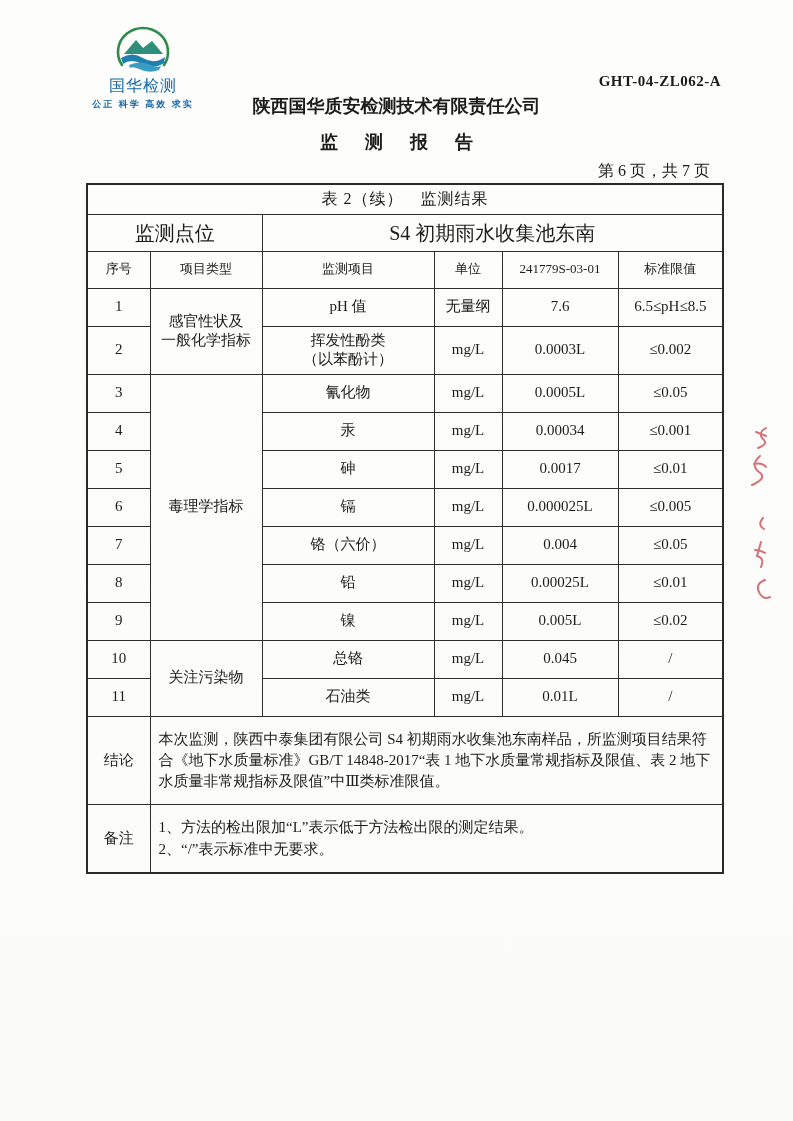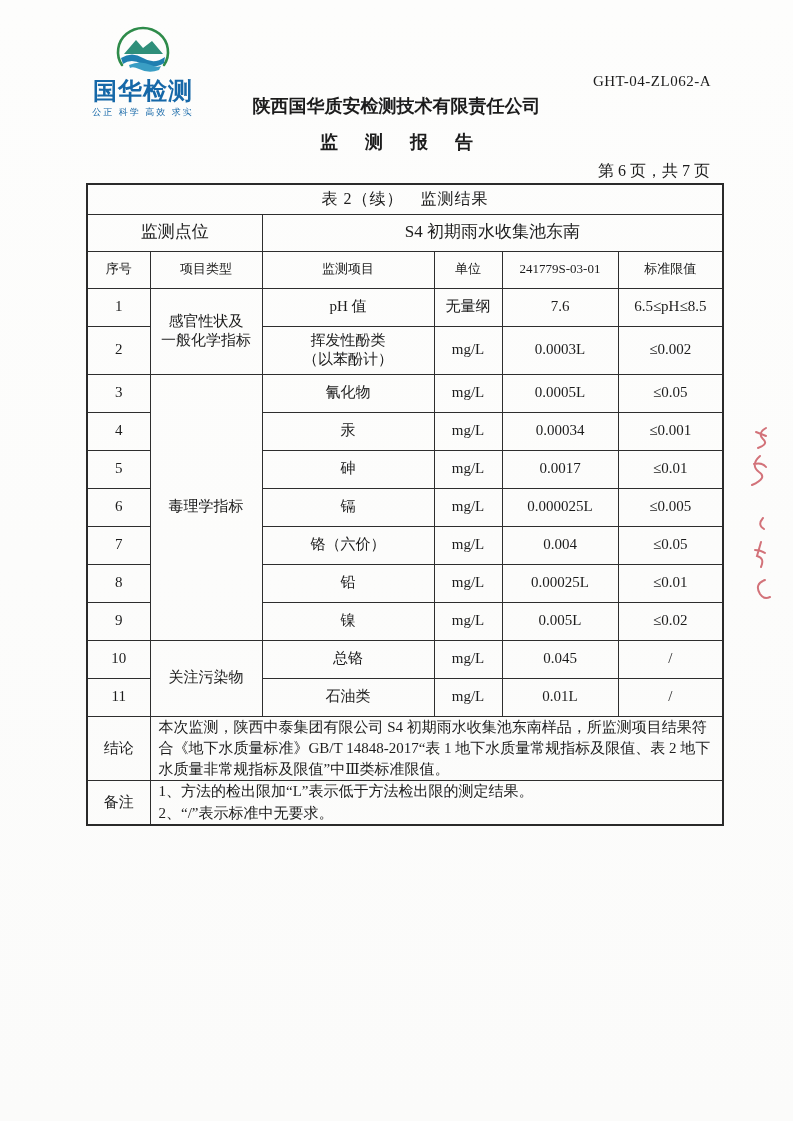--- a/index.html
+++ b/index.html
@@ -9,27 +9,27 @@
     font-family:"Liberation Serif","DejaVu Serif",serif;
     color:#1c1c1c;
   }
   .page { position:absolute; inset:0; background:linear-gradient(180deg,#fdfdfc 0%,#fbfbfa 100%); }
 
   
   .logo { position:absolute; left:84px; top:18px; width:118px; text-align:center; }
   .logo-emblem { display:block; margin:0 auto; }
   .logo-name {
     font-family:"Liberation Sans","DejaVu Sans",sans-serif;
-    font-weight:bold; font-size:24px; letter-spacing:1px; line-height:1.05;
+    font-weight:normal; font-size:16px; letter-spacing:1px; line-height:1.05;
   }
   .logo-slogan {
     font-family:"Liberation Sans","DejaVu Sans",sans-serif;
-    font-weight:normal; font-size:9px; letter-spacing:2px; margin-top:3px;
-  }
-  .doc-code { position:absolute; top:73px; right:82px; font-size:15px; letter-spacing:0.5px; }
+    font-weight:bold; font-size:9px; letter-spacing:2px; margin-top:3px;
+  }
+  .doc-code { position:absolute; top:73px; right:72px; font-size:15px; letter-spacing:0.5px;font-weight:bold; }
   .company-name {
     position:absolute; top:94px; left:0; width:100%; text-align:center;
     font-family:"Liberation Sans","DejaVu Sans",sans-serif;
     font-weight:bold; font-size:18px;
   }
   .report-title {
     position:absolute; top:130px; left:0; width:100%; text-align:center;
     font-family:"Liberation Sans","DejaVu Sans",sans-serif;
     font-weight:bold; font-size:18px; letter-spacing:27px; text-indent:27px;
   }
@@ -40,28 +40,28 @@
   table.report-table {
     position:absolute; left:86px; top:183px; width:636px;
     border-collapse:collapse; table-layout:fixed;
     border:2px solid #2a2a2a;
   }
   .report-table td {
     border:1px solid #2e2e2e; text-align:center; vertical-align:middle;
     font-size:15px; padding:1px 3px; line-height:1.3;
   }
   .t-title td { height:30px; font-size:16px; letter-spacing:1px;margin-left:43px; }
-  .site-row td { height:37px; font-size:17px; }
+  .site-row td { height:37px; font-size:20px; }
   .head-row td { height:37px; font-size:13px; }
   .data-row td { height:38px; }
   .data-row.tall td { height:48px; }
   .group-cell { font-size:15px; }
   .concl-row td { height:64px; }
   .remark-row td { height:44px; }
-  .left-text { text-align:left !important; padding:0 8px !important; line-height:1.42 !important; }
+  .left-text { text-align:left !important; padding:12px 8px !important; line-height:1.42 !important; }
 
   
   .red-marks { position:absolute; left:736px; top:424px; opacity:0.75; }
 </style>
 </head>
 <body>
 
 <div class="page">
 
   <div class="logo">

